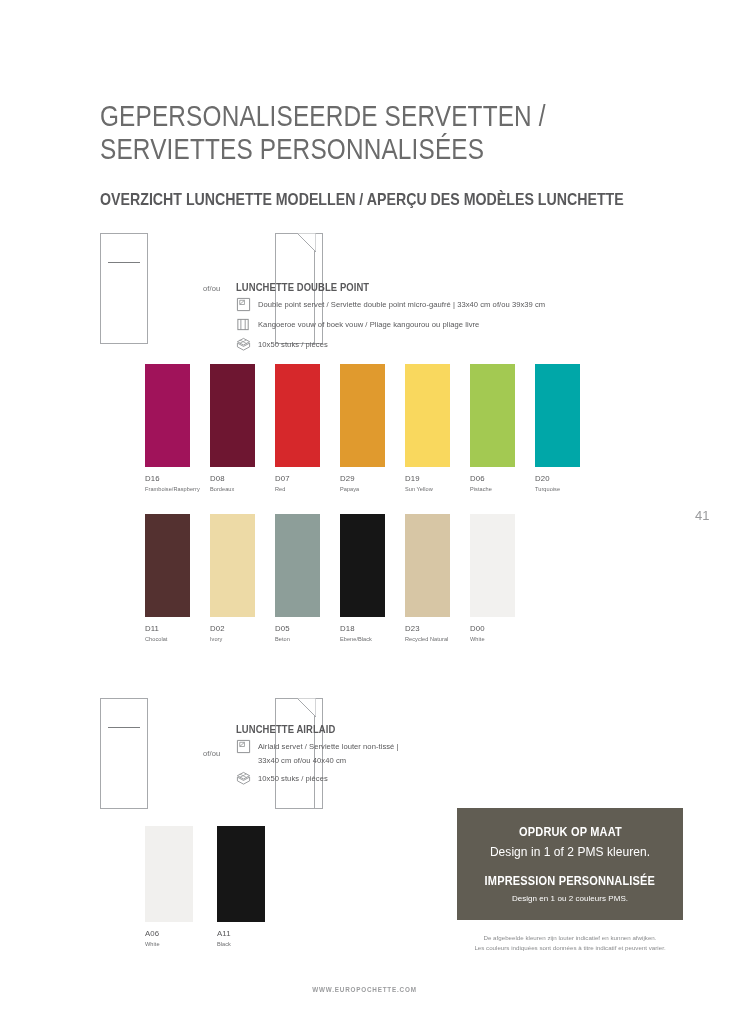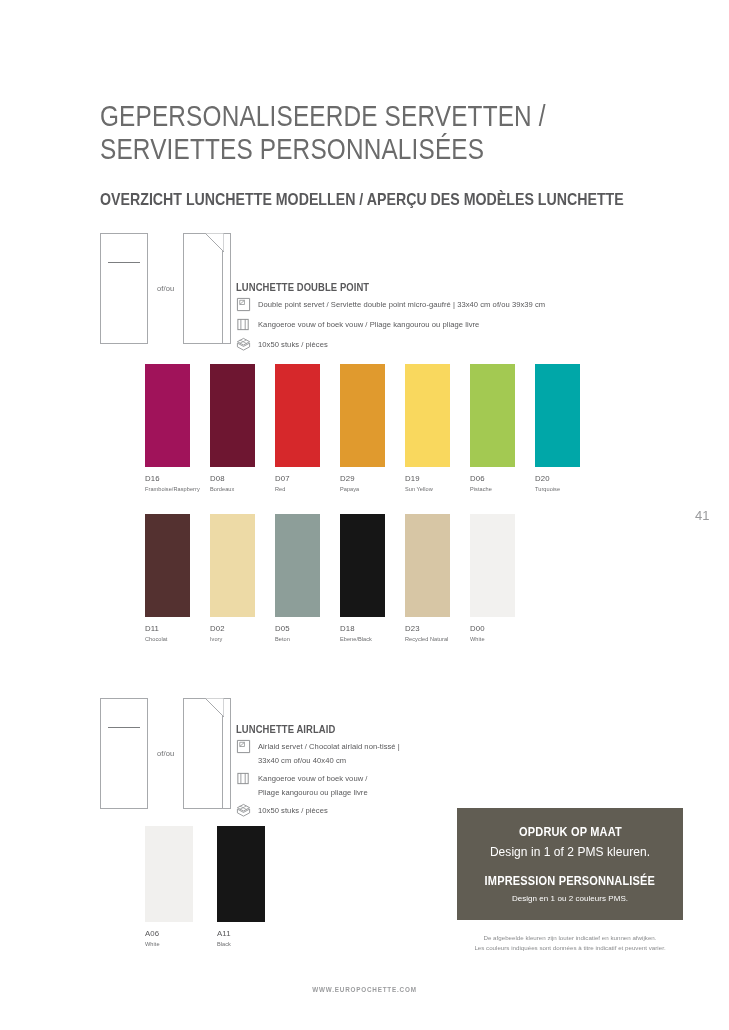--- a/index.html
+++ b/index.html
@@ -53,20 +53,21 @@
     white-space: nowrap;
   }
 
   
   .section { position: absolute; }
 
   .napkin-pair {
     position: absolute;
     display: flex;
     align-items: center;
+    gap: 46px;
   }
   .napkin {
     position: relative;
     width: 48px;
     height: 111px;
     border: 1px solid #a7a9ac;
     background: #fff;
     box-sizing: border-box;
   }
   .napkin .pocket-line {
@@ -376,33 +377,24 @@
 
   <div class="section" style="left:236px; top:723px; width:260px;">
     <div class="prod-title">LUNCHETTE AIRLAID</div>
 
     <div class="spec-row">
       <svg class="spec-icon" viewBox="0 0 16 16">
         <path d="M1.5 1.5 H14.5 V14.5 H1.5 Z" fill="#fff" stroke="#8a8c8e" stroke-width="1"></path>
         <polygon points="4,3.5 9,3.5 9,8 4,8" fill="#ffffff" stroke="#8a8c8e" stroke-width="0.8"></polygon>
         <line x1="4" y1="8" x2="9" y2="3.5" stroke="#8a8c8e" stroke-width="0.8"></line>
       </svg>
-      <div class="spec-text">Airlaid servet / Chocolat airlaid non-tissé |
+      <div class="spec-text">Airlaid servet / Serviette louter non-tissé |
 33x40 cm of/ou 40x40 cm</div>
     </div>
 
-    <div class="spec-row">
-      <svg class="spec-icon" viewBox="0 0 16 16">
-        <rect x="2" y="2.5" width="11" height="11" fill="#fff" stroke="#8a8c8e" stroke-width="1"></rect>
-        <line x1="5.2" y1="2.5" x2="5.2" y2="13.5" stroke="#8a8c8e" stroke-width="0.9"></line>
-        <line x1="9.8" y1="2.5" x2="9.8" y2="13.5" stroke="#8a8c8e" stroke-width="0.9"></line>
-      </svg>
-      <div class="spec-text">Kangoeroe vouw of boek vouw /
-Pliage kangourou ou pliage livre</div>
-    </div>
 
     <div class="spec-row">
       <svg class="spec-icon" viewBox="0 0 16 16">
         <polygon points="8,1.5 14.5,5 8,8.5 1.5,5" fill="#fff" stroke="#8a8c8e" stroke-width="0.9"></polygon>
         <polygon points="1.5,6.5 8,10 14.5,6.5 14.5,10.5 8,14 1.5,10.5" fill="#fff" stroke="#8a8c8e" stroke-width="0.9"></polygon>
         <line x1="4" y1="3.2" x2="11" y2="6.8" stroke="#8a8c8e" stroke-width="0.7"></line>
         <line x1="11" y1="3.2" x2="4" y2="6.8" stroke="#8a8c8e" stroke-width="0.7"></line>
       </svg>
       <div class="spec-text">10x50 stuks / pièces</div>
     </div>

